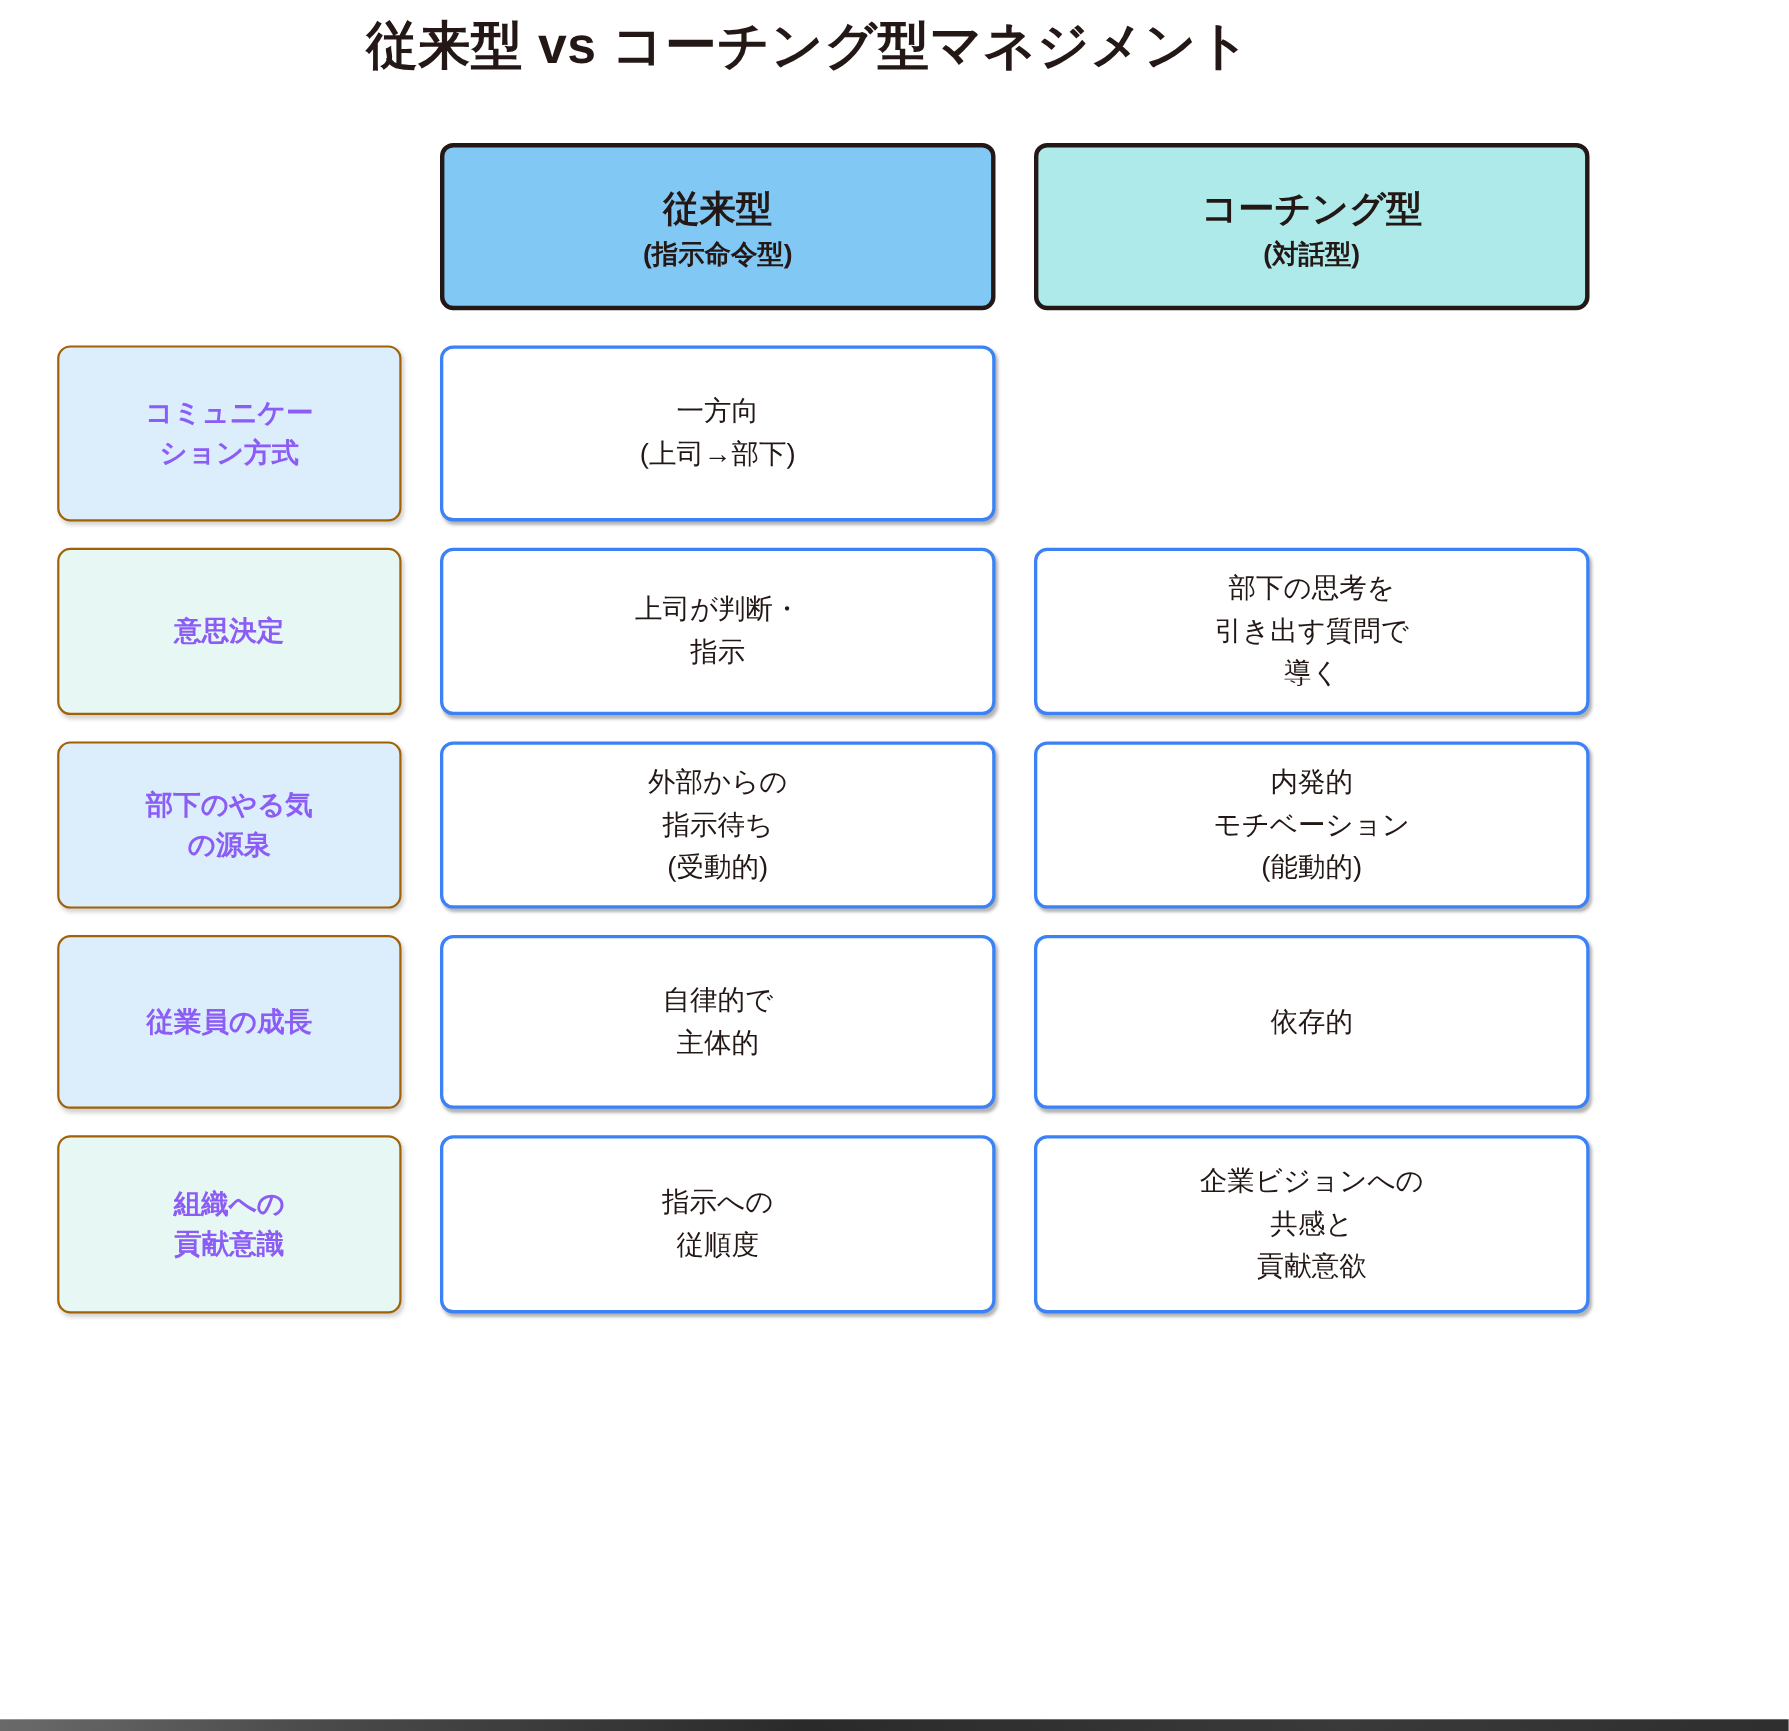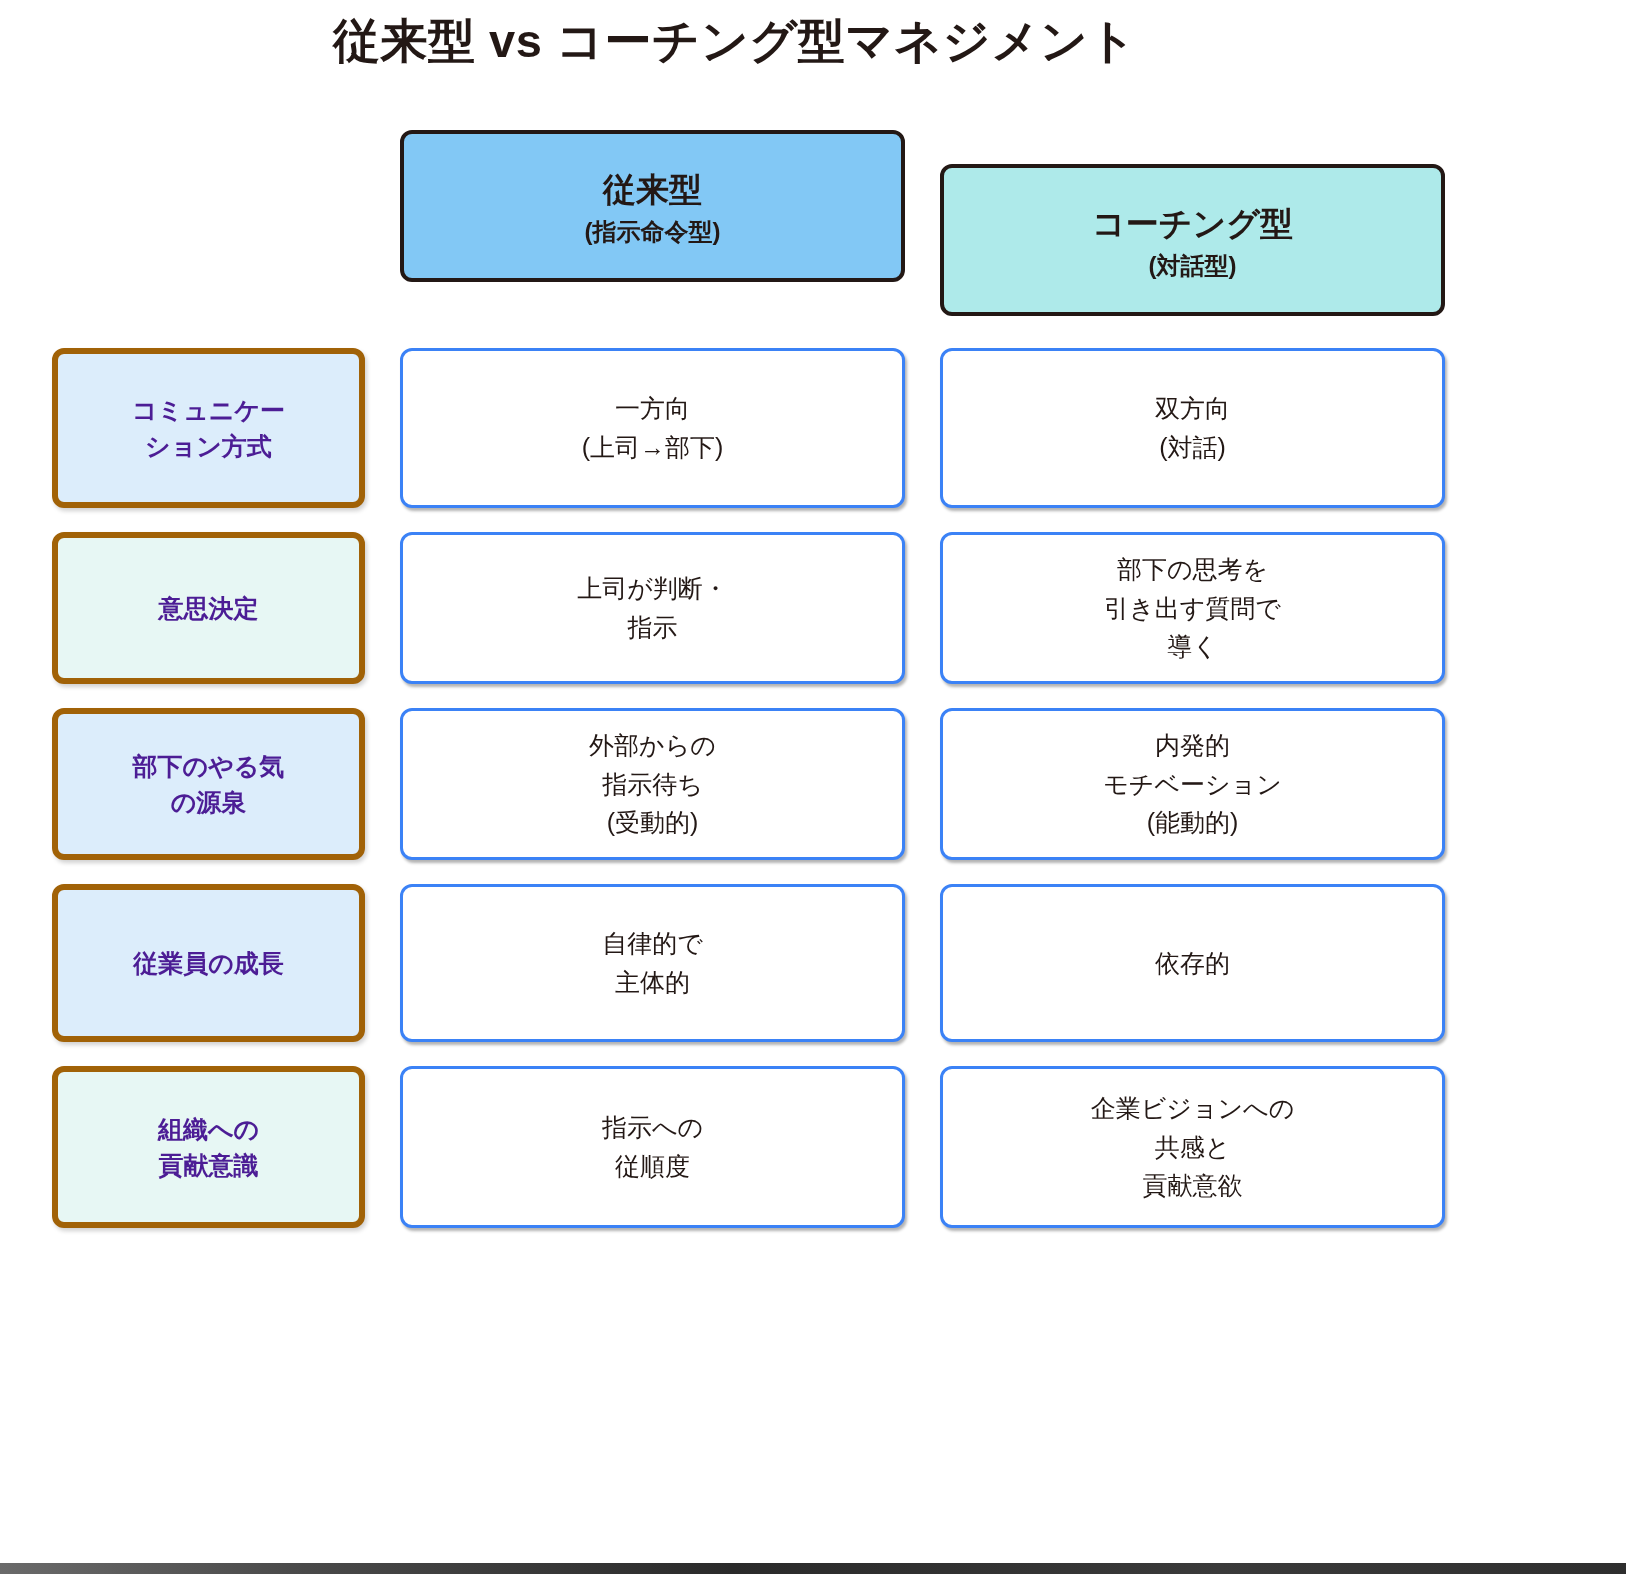--- a/index.html
+++ b/index.html
@@ -65,53 +65,53 @@
     border-radius: 12px;
     height: 152px;
     box-sizing: border-box;
     display: flex;
     flex-direction: column;
     align-items: center;
     justify-content: center;
     padding-top: 4px;
   }
   .header-card.traditional { background: #82C8F5; }
-  .header-card.coaching    { background: #AEEAEA; margin-top: 34px; }
+  .header-card.coaching    { background: #AEEAEA; }
 
   .header-title {
     font-size: 33px;
     font-weight: bold;
     color: #231815;
     line-height: 1.25;
     margin-bottom: 6px;
   }
   .header-sub {
     font-size: 24px;
     font-weight: bold;
     color: #231815;
     line-height: 1.25;
   }
 
   .header-spacer { width: 313px; flex: 0 0 313px; margin-right: 35px; }
 
   
   .label-card {
-    border: 6px solid #a16207;
+    border: 2px solid #a16207;
     border-radius: 12px;
     box-sizing: border-box;
     height: 100%;
     min-height: 160px;
     display: flex;
     align-items: center;
     justify-content: center;
     text-align: center;
     font-size: 25px;
     font-weight: bold;
     line-height: 1.45;
-    color: #4c1d95;
+    color: #8b5cf6;
     box-shadow: 2px 3px 4px rgba(0,0,0,0.18);
     padding: 2px 10px;
   }
   .label-card.tone-blue { background: #DCEDFB; }
   .label-card.tone-mint { background: #E7F7F4; }
 
   
   .cell-card {
     border: 3px solid #3b82f6;
     border-radius: 12px;
@@ -179,24 +179,20 @@
 
     <div class="row r1">
       <div class="col-label">
         <div class="label-card tone-blue linebreaks">コミュニケー
 ション方式</div>
       </div>
       <div class="col-cell">
         <div class="cell-card linebreaks">一方向
 (上司→部下)</div>
       </div>
-      <div class="col-cell">
-        <div class="cell-card linebreaks">双方向
-(対話)</div>
-      </div>
     </div>
 
     <div class="row r2">
       <div class="col-label">
         <div class="label-card tone-mint linebreaks">意思決定</div>
       </div>
       <div class="col-cell">
         <div class="cell-card linebreaks">上司が判断・
 指示</div>
       </div>

